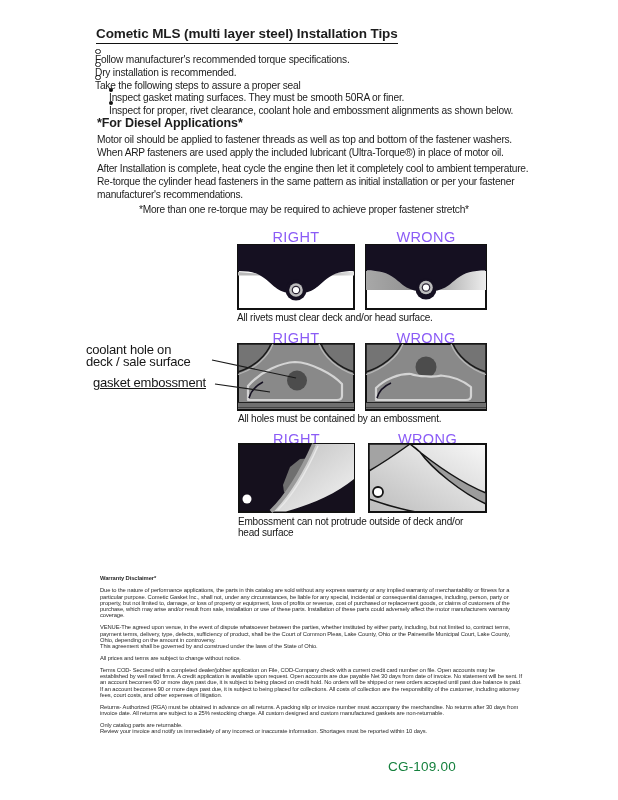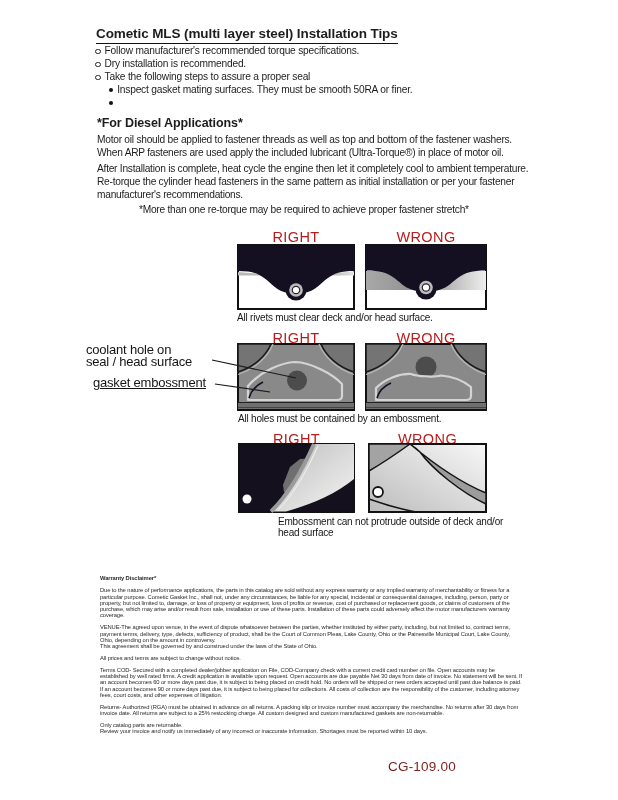--- a/index.html
+++ b/index.html
@@ -8,39 +8,39 @@
     font-family:"Liberation Sans",sans-serif;color:#1d1d1d;overflow:hidden;
   }
   .abs{position:absolute;}
   
   .doc-title{
     left:96px;top:26px;font-size:13.5px;font-weight:bold;white-space:nowrap;
     border-bottom:1.5px solid #111;padding-bottom:2px;letter-spacing:-0.1px;
   }
   
   .tips{left:95px;top:45px;width:460px;font-size:10.2px;letter-spacing:-0.2px;}
-  .b-row{display:flex;align-items:flex-start;height:13px;white-space:nowrap;}
+  .b-row{display:flex;align-items:flex-start;height:13px;white-space:nowrap;flex-direction:column;}
   .b-row.sub{margin-left:14px;}
   .obullet{width:3.6px;height:3.6px;border:1px solid #222;border-radius:50%;margin:3.5px 4px 0 0;flex:0 0 auto;}
   .fbullet{width:4.2px;height:4.2px;background:#111;border-radius:50%;margin:3.5px 4px 0 0;flex:0 0 auto;}
   
   .diesel-h{left:97px;top:116px;font-size:12.5px;font-weight:bold;letter-spacing:-0.1px;}
   .para{left:97px;width:438px;font-size:10.2px;line-height:13.1px;letter-spacing:-0.25px;}
   .p1{top:133px;} .p2{top:162px;} .pnote{top:203px;margin-left:42px;}
   
-  .dlabel{font-size:14.5px;letter-spacing:0.4px;color:#b91c1c;text-align:center;}
+  .dlabel{font-size:14.5px;letter-spacing:0.4px;color:#8b5cf6;text-align:center;}
   .dcap{font-size:10px;letter-spacing:-0.2px;color:#161616;}
   .ptr-label{font-size:13px;letter-spacing:-0.2px;color:#161616;text-align:left;line-height:12px;}
   .figbox svg{display:block;}
   
   .disc{left:100px;top:575px;width:424px;font-size:5.8px;line-height:6.3px;letter-spacing:-0.1px;color:#2a2a2a;}
   .disc .dh{font-weight:bold;margin:0 0 6px 0;}
   .disc p{margin:0 0 5.5px 0;}
   .disc .tight{margin:0;}
-  .footer-code{left:388px;top:759px;font-size:13.5px;color:#7f1d1d;letter-spacing:0.2px;}
+  .footer-code{left:388px;top:759px;font-size:13.5px;color:#15803d;letter-spacing:0.2px;}
 </style>
 </head>
 <body>
 
 <div class="page">
 
   <div class="abs doc-title">Cometic MLS (multi layer steel) Installation Tips</div>
 
   <div class="abs tips">
     <div class="b-row">
@@ -54,20 +54,21 @@
     <div class="b-row">
         <span class="obullet"></span>
         <span>Take the following steps to assure a proper seal</span>
       </div>
     <div class="b-row sub">
         <span class="fbullet"></span>
         <span>Inspect gasket mating surfaces.  They must be smooth 50RA or finer.</span>
       </div>
     <div class="b-row sub">
         <span class="fbullet"></span>
+        <span>Inspect for proper, rivet clearance, coolant hole and embossment alignments as shown below.</span>
       </div>
   </div>
 
   <div class="abs diesel-h">*For Diesel Applications*</div>
   <div class="abs para p1">Motor oil should be applied to fastener threads as well as top and bottom of the fastener washers. When ARP fasteners are used apply the included lubricant (Ultra-Torque®) in place of motor oil.</div>
   <div class="abs para p2">After Installation is complete, heat cycle the engine then let it completely cool to ambient temperature. Re-torque the cylinder head fasteners in the same pattern as initial installation or per your fastener manufacturer's recommendations.</div>
   <div class="abs para pnote">*More than one re-torque may be required to achieve proper fastener stretch*</div>
 
   <div class="abs dlabel" style="left:237px;top:229px;width:118px;">RIGHT</div>
   <div class="abs dlabel" style="left:365px;top:229px;width:122px;">WRONG</div>
@@ -110,21 +111,21 @@
     </svg>
   </div>
 
   <div class="abs dcap" style="left:237px;top:312px;">All rivets must clear deck and/or head surface.</div>
 
   <div class="abs dlabel" style="left:237px;top:330px;width:118px;">RIGHT</div>
   <div class="abs dlabel" style="left:365px;top:330px;width:122px;">WRONG</div>
 
   <div class="abs ptr-label" style="left:86px;top:344px;width:122px;">
     <div>coolant hole on</div>
-    <div>seal / head surface</div>
+    <div>deck / sale surface</div>
   </div>
   <div class="abs ptr-label" style="left:93px;top:377px;width:126px;text-decoration:underline;">gasket embossment</div>
 
   <div class="abs figbox" style="left:237px;top:343px;">
     <svg width="118" height="68" viewBox="0 0 118 68">
       <rect x="1" y="1" width="116" height="66" fill="#898989" stroke="#111" stroke-width="2"></rect>
       <path d="M1,1 H34 C29,13 17,24 1,29 Z" fill="#747474" stroke="#1a1a1a" stroke-width="1.6"></path>
       <path d="M117,1 H84 C89,13 101,24 117,29 Z" fill="#747474" stroke="#1a1a1a" stroke-width="1.6"></path>
       <path d="M36,1 C31,14 18,26 1,31.5" stroke="#b7b7b7" stroke-width="1.2" fill="none"></path>
       <path d="M82,1 C87,14 100,26 117,31.5" stroke="#b7b7b7" stroke-width="1.2" fill="none"></path>
@@ -189,21 +190,21 @@
         </linearGradient>
       </defs>
       <rect x="1" y="1" width="117" height="68" fill="url(#g4)" stroke="#111" stroke-width="2"></rect>
       <path d="M1,1 H42 C28,11 13,21 1,28 Z" fill="#a3a3a3" stroke="#141414" stroke-width="1.5"></path>
       <path d="M42,1 C72,26 96,41 118,50 L118,61 C94,50 64,26 52,9 C49,6 45,3 42,1 Z" fill="#9c9c9c" stroke="#141414" stroke-width="1.5"></path>
       <path d="M1,56 C18,62 32,66 48,69" stroke="#141414" stroke-width="1.5" fill="none"></path>
       <circle cx="10" cy="49" r="5" fill="#ffffff" stroke="#141414" stroke-width="1.8"></circle>
     </svg>
   </div>
 
-  <div class="abs dcap" style="left:238px;top:516px;width:245px;margin-left:40px;">Embossment can not protrude outside of deck and/or head surface</div>
+  <div class="abs dcap" style="left:238px;top:516px;width:245px;">Embossment can not protrude outside of deck and/or head surface</div>
 
   <div class="abs disc">
     <div class="dh">Warranty Disclaimer*</div>
     <p>Due to the nature of performance applications, the parts in this catalog are sold without any express warranty or any implied warranty of merchantability or fitness for a particular purpose.  Cometic Gasket Inc., shall not, under any circumstances, be liable for any special, incidental or consequential damages, including, person, party or property, but not limited to, damage, or loss of property or equipment, loss of profits or revenue, cost of purchased or replacement goods, or claims of customers of the purchase, which may arise and/or result from sale, installation or use of these parts.  Installation of these parts could adversely affect the motor manufacturers warranty coverage.</p>
     <p class="tight">VENUE-The agreed upon venue, in the event of dispute whatsoever between the parties, whether instituted by either party, including, but not limited to, contract terms, payment terms, delivery, type, defects, sufficiency of product, shall be the Court of Common Pleas, Lake County, Ohio or the Painesville Municipal Court, Lake County, Ohio, depending on the amount in controversy.</p>
     <p>This agreement shall be governed by and construed under the laws of the State of Ohio.</p>
     <p>All prices and terms are subject to change without notice.</p>
     <p>Terms COD- Secured with a completed dealer/jobber application on File, COD-Company check with a current credit card number on file.  Open accounts may be established by well rated firms.  A credit application is available upon request.  Open accounts are due payable Net 30 days from date of invoice.  No statement will be sent.  If an account becomes 60 or more days past due, it is subject to being placed on credit hold.  No orders will be shipped or new orders accepted until past due balance is paid.  If an account becomes 90 or more days past due, it is subject to being placed for collections.  All costs of collection are the responsibility of the customer, including attorney fees, court costs, and other expenses of litigation.</p>
     <p>Returns- Authorized (RGA) must be obtained in advance on all returns.  A packing slip or invoice number must accompany the merchandise.  No returns after 30 days from invoice date.  All returns are subject to a 25% restocking charge.  All custom designed and custom manufactured gaskets are non-returnable.</p>
     <p class="tight">Only catalog parts are returnable.</p>

